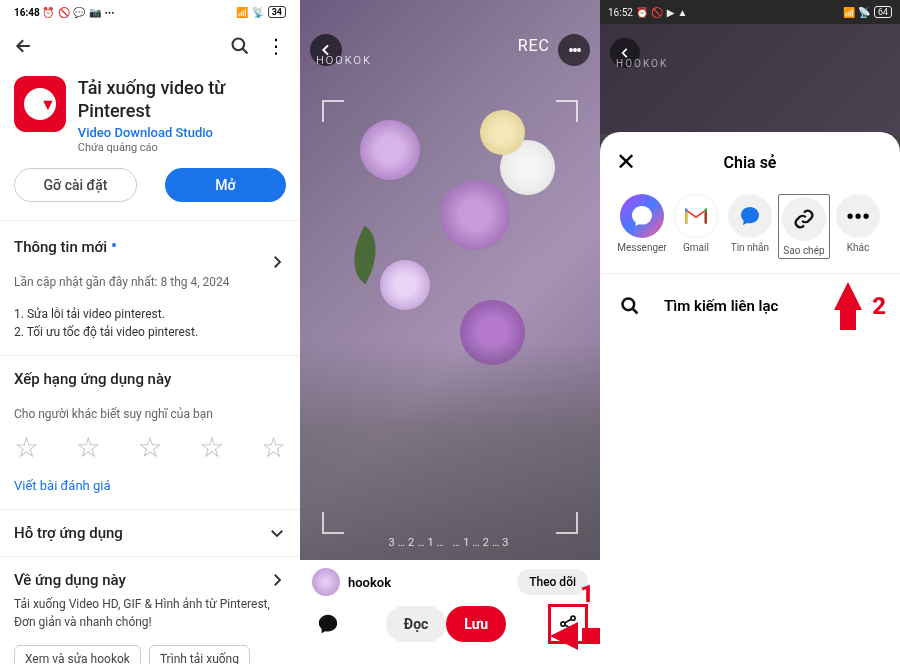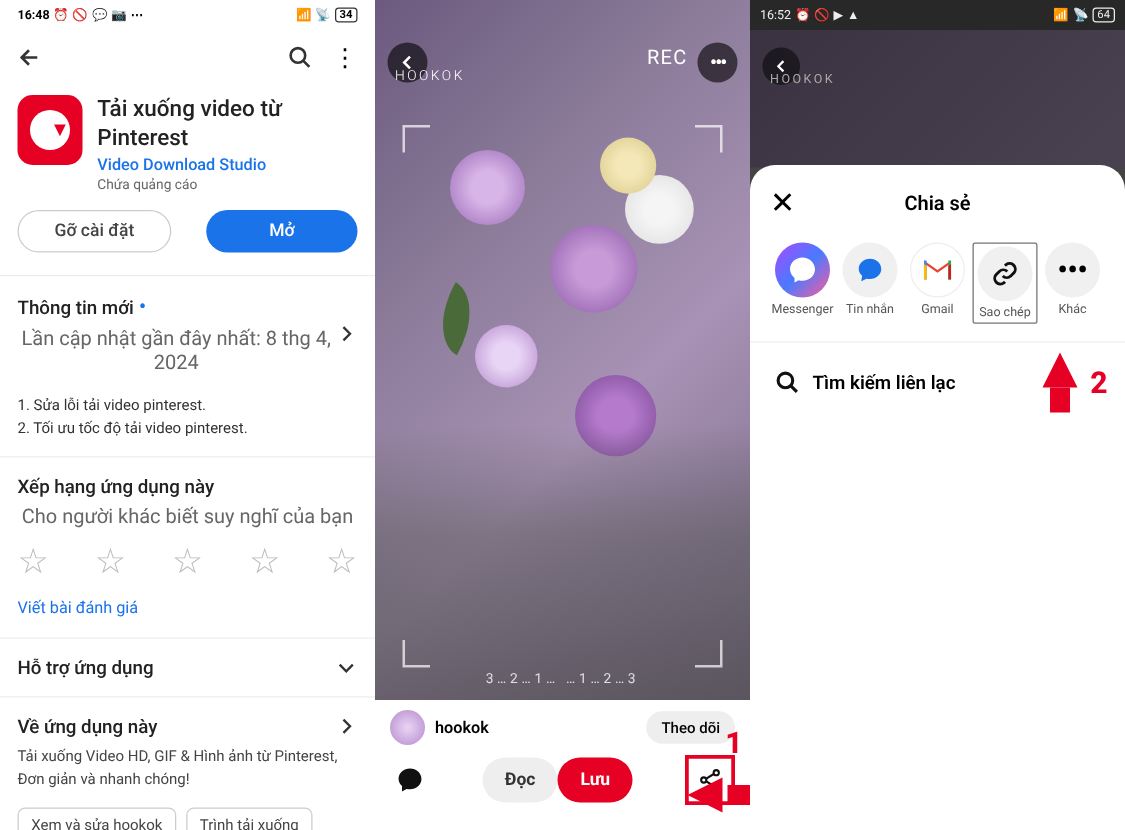--- a/index.html
+++ b/index.html
@@ -17,21 +17,21 @@
   .app-title { font-size: 18px; font-weight: 500; line-height:1.3; color:#222;}
   .app-dev { color: #1a73e8; font-size: 13px; margin-top:2px; font-weight:500;}
   .app-ads { color:#666; font-size:11px; margin-top:1px;}
   .btn-row { display:flex; gap:28px; margin: 0 0 18px;}
   .btn { flex:1; height:34px; border-radius:18px; display:flex; align-items:center; justify-content:center; font-weight:500; font-size:14px;}
   .btn-outline { border:1px solid #ccc; color:#444;}
   .btn-solid { background:#1a73e8; color:#fff;}
   .divider { border:0; border-top:1px solid #eee; margin:0 -14px;}
   .row-link { display:flex; justify-content:space-between; align-items:center; padding:14px 0 2px;}
   .section-title { font-weight:500; font-size:15px; color:#222;}
-  .muted { color:#666; font-size:16px; margin-top:5px;text-align:center;}
+  .muted { color:#666; font-size:12px; margin-top:19px;}
   .bullet-list { font-size:12px; color:#333; padding:14px 0; line-height:1.5;}
   .stars { display:flex; justify-content:space-between; padding:10px 0 14px;}
   .star { font-size:28px; color:#bbb;}
   .link-text { color:#1a73e8; font-size:13px; padding-bottom:16px; display:block;}
   .desc-text { color:#444; font-size:12px; line-height:1.5; padding:4px 0 14px;}
   .chip-row { display:flex; gap:8px; padding-bottom:10px;}
   .chip { border:1px solid #ccc; border-radius:6px; padding:6px 10px; font-size:12px; color:#444;}
   .rating { font-size:13px; color:#222; font-weight:500; padding-top:6px;}
 
   .panel2 { background:#000; position:relative;}
@@ -86,21 +86,21 @@
   .share-item { display:flex; flex-direction:column; align-items:center; gap:4px; width:54px;}
   .share-circ { width:44px; height:44px; border-radius:50%; display:flex; align-items:center; justify-content:center; font-size:20px;}
   .c-mess { background:linear-gradient(135deg,#a84aff,#4a7aff,#ff5a9a);}
   .c-chat { background:#f0f0f0;}
   .c-gmail { background:#fff; border:1px solid #eee;}
   .c-link { background:#f0f0f0;}
   .c-more { background:#f0f0f0;}
   .share-label { font-size:10px; color:#555; text-align:center; white-space:nowrap;}
   .copy-box { border:1px solid #737373; padding:2px; border-radius:2px;}
   .thin-div { border:0; border-top:1px solid #eee; margin:10px -16px;}
-  .search-row { display:flex; align-items:center; gap:10px; padding:12px 4px;}
+  .search-row { display:flex; align-items:center; gap:24px; padding:12px 4px;}
   .search-row .q { font-size:18px; font-weight:800;}
   .search-label { font-weight:600; font-size:15px;}
   .callout-2 { position:absolute; top:282px; right:14px; display:flex; align-items:center; gap:10px;}
   .red-arrow-up { width:0;height:0; border-left:14px solid transparent; border-right:14px solid transparent; border-bottom:28px solid #e60023;}
   .red-arrow-stem { width:16px; height:20px; background:#e60023; }
   .up-wrap { display:flex; flex-direction:column; align-items:center;}
   svg { display:block;}
 </style>
 </head>
 <body>
@@ -319,39 +319,39 @@
     <div class="share-row">
       <div class="share-item">
         <div class="share-circ c-mess">
           <svg width="24" height="24" viewBox="0 0 24 24" fill="#fff">
               <path d="M12 2C6.5 2 2 6.1 2 11.2c0 2.9 1.4 5.4 3.6 7.1V22l3.3-1.8c1 .3 2 .4 3.1.4 5.5 0 10-4.1 10-9.2S17.5 2 12 2z"></path>
             </svg>
         </div>
         <div class="share-label">Messenger</div>
       </div>
       <div class="share-item">
-        <div class="share-circ c-chat">
-          <svg width="24" height="24" viewBox="0 0 24 24" fill="#1a73e8">
-              <path d="M12 3C7 3 3 6.6 3 11c0 2.2 1 4.2 2.7 5.6L5 21l4.2-2.1c.9.2 1.8.3 2.8.3 5 0 9-3.6 9-8S17 3 12 3z"></path>
-            </svg>
-        </div>
-        <div class="share-label">Tin nhắn</div>
-      </div>
-      <div class="share-item">
         <div class="share-circ c-gmail">
           <svg width="26" height="20" viewBox="0 0 24 18">
               <path fill="#ea4335" d="M12 9L2 2v2l10 7 10-7V2z"></path>
               <path fill="#4285f4" d="M2 2h2v14H2z"></path>
               <path fill="#34a853" d="M20 2h2v14h-2z"></path>
               <path fill="#fbbc04" d="M2 16h2V6l-2-1.5z"></path>
               <path fill="#c5221f" d="M20 16h2V4.5L20 6z"></path>
             </svg>
         </div>
         <div class="share-label">Gmail</div>
       </div>
+      <div class="share-item">
+        <div class="share-circ c-chat">
+          <svg width="24" height="24" viewBox="0 0 24 24" fill="#1a73e8">
+              <path d="M12 3C7 3 3 6.6 3 11c0 2.2 1 4.2 2.7 5.6L5 21l4.2-2.1c.9.2 1.8.3 2.8.3 5 0 9-3.6 9-8S17 3 12 3z"></path>
+            </svg>
+        </div>
+        <div class="share-label">Tin nhắn</div>
+      </div>
       <div class="share-item copy-box">
         <div class="share-circ c-link">
           <svg width="22" height="22" viewBox="0 0 24 24" fill="none" stroke="#111" stroke-width="2.5">
               <path d="M10 14a5 5 0 0 0 7 0l3-3a5 5 0 0 0-7-7l-1 1M14 10a5 5 0 0 0-7 0l-3 3a5 5 0 0 0 7 7l1-1"></path>
             </svg>
         </div>
         <div class="share-label">Sao chép</div>
       </div>
       <div class="share-item">
         <div class="share-circ c-more" style="font-size:22px;font-weight:800;">•••</div>

